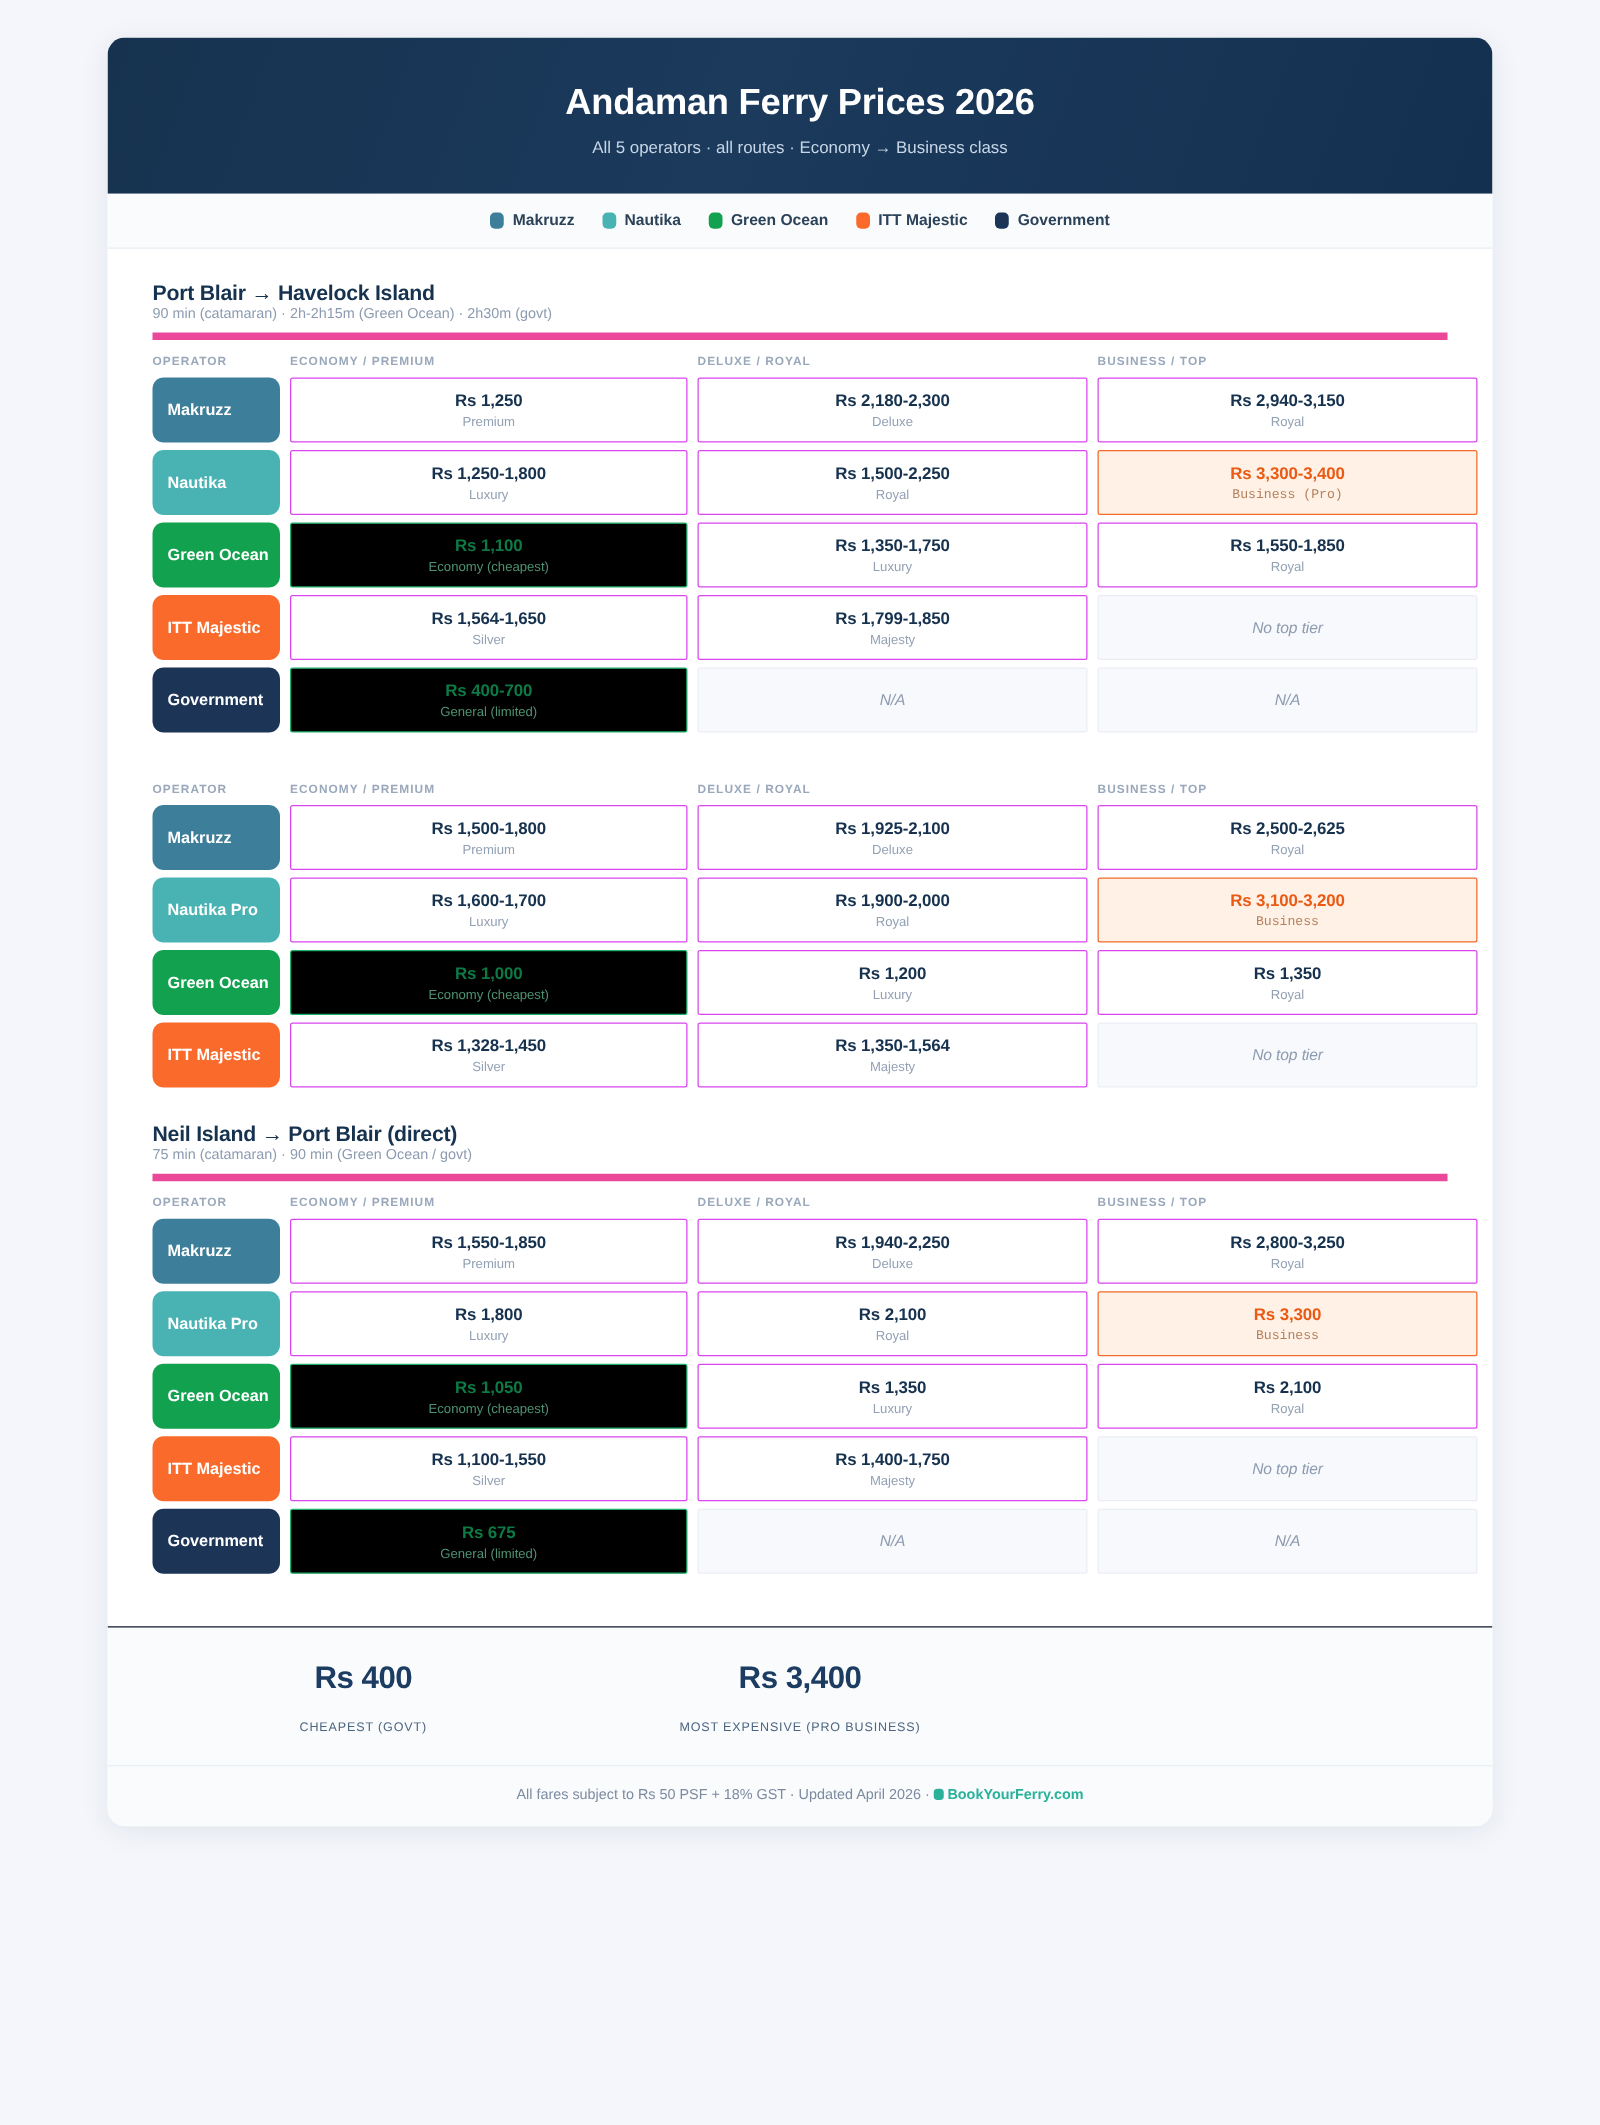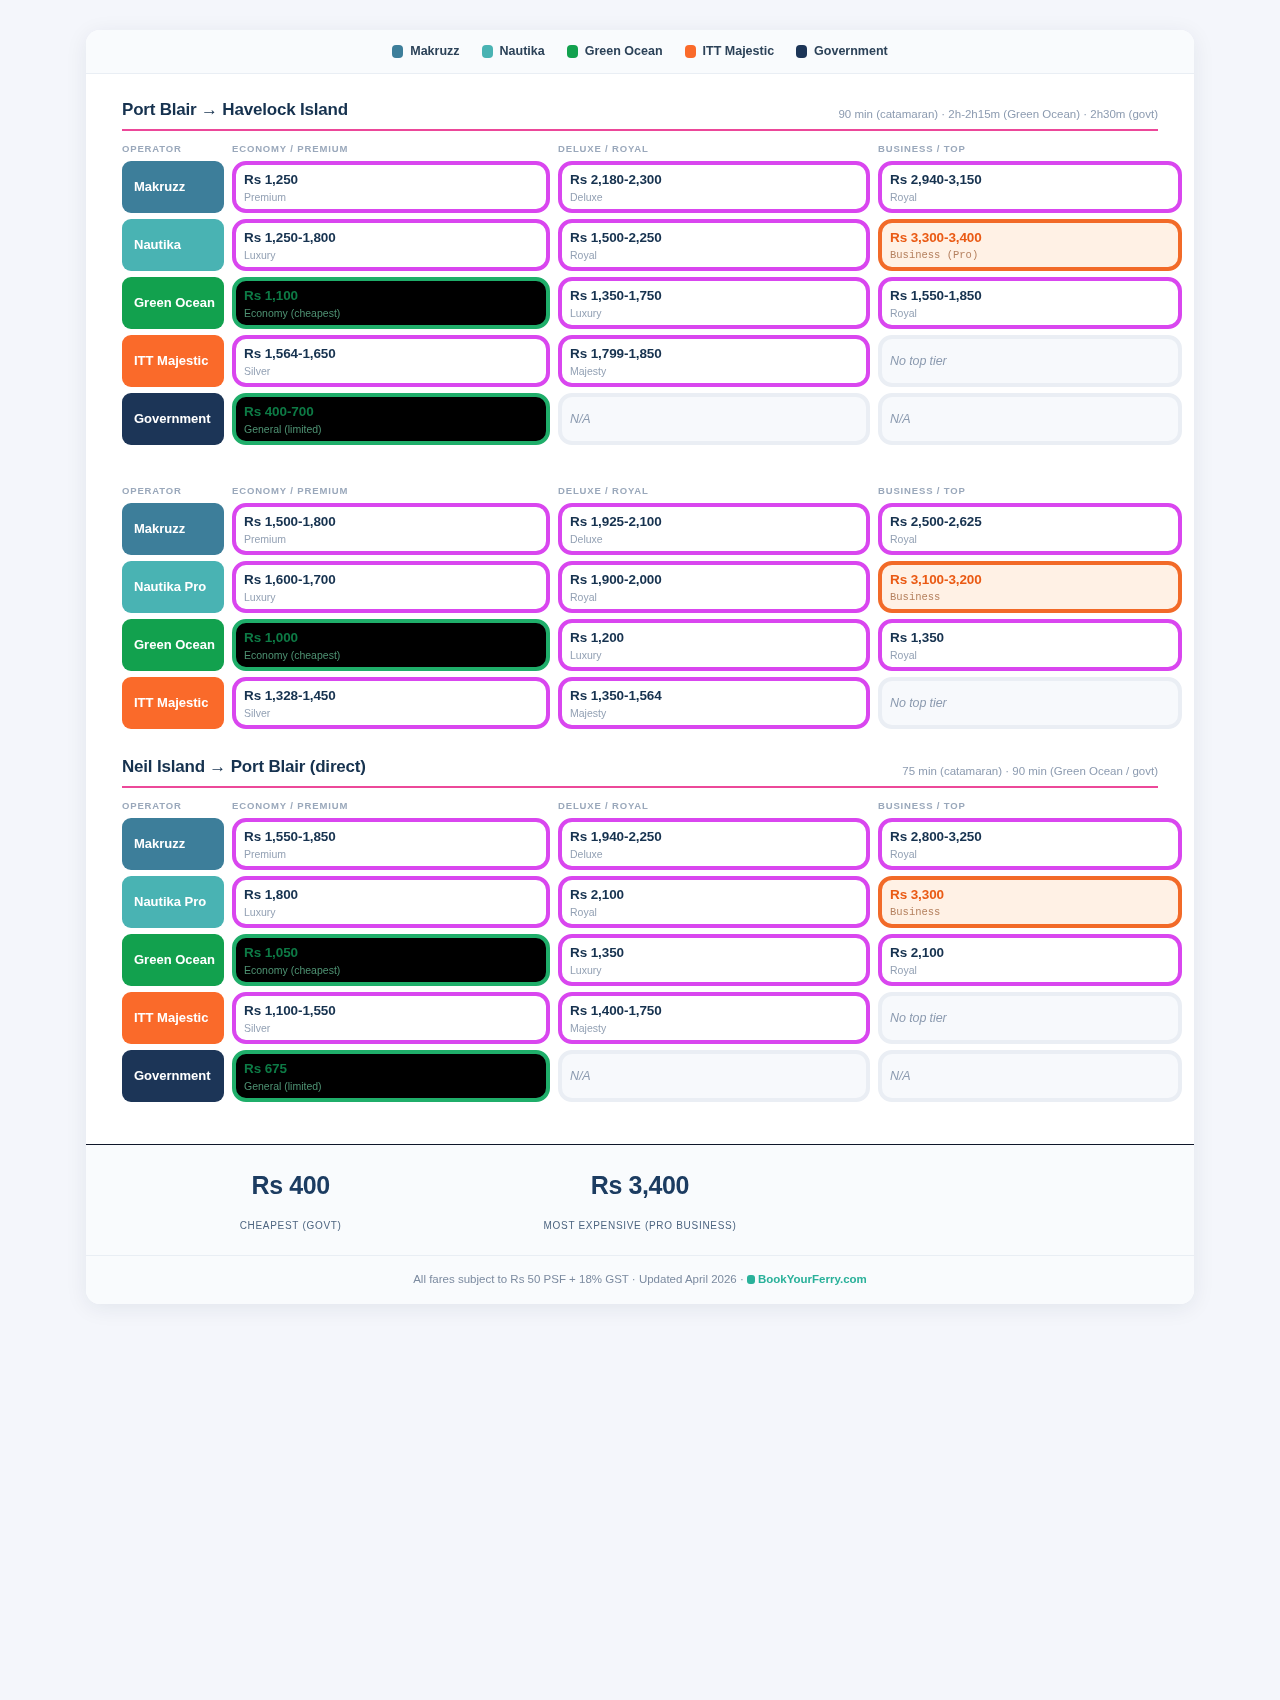--- a/index.html
+++ b/index.html
@@ -53,24 +53,25 @@
     width: 11px; height: 13px; border-radius: 4px; display: inline-block;
   }
   .legend-label { font-size: 12.5px; color: #2c4258; font-weight: bold; }
 
   
   .body { padding: 26px 36px 14px; }
 
   .route { margin-bottom: 28px; }
   .route-head {
     display: flex;
-    align-items: flex-end;
+    align-items: flex-start;
     justify-content: space-between;
     padding-bottom: 9px;
-    border-bottom: 2px solid #ec4899;
+    border-bottom: 6px solid #ec4899;
+    flex-direction: column;
   }
   .route-title {
     font-size: 17px;
     font-weight: bold;
     color: #16324f;
     letter-spacing: -0.2px;
   }
   .route-dur {
     font-size: 11.5px;
     color: #8c9bb0;
@@ -102,27 +103,27 @@
     font-size: 13px;
     font-weight: bold;
     display: flex;
     align-items: center;
     padding-left: 12px;
     line-height: 1.18;
     min-height: 52px;
   }
 
   .cell {
-    border: 4px solid #d946ef;
-    border-radius: 14px;
+    border: 1px solid #d946ef;
+    border-radius: 2px;
     background: #ffffff;
     min-height: 52px;
     display: flex;
     flex-direction: column;
-    align-items: flex-start;
+    align-items: center;
     justify-content: center;
     padding: 6px 8px;
   }
   .cell .price {
     font-size: 13.5px;
     font-weight: bold;
     color: #16324f;
     letter-spacing: -0.1px;
   }
   .cell .tier {
@@ -196,20 +197,24 @@
     background: #2ab19a;
     margin-right: 3px;
     vertical-align: -1px;
   }
 </style>
 </head>
 <body>
 
 <div class="card">
 
+  <div class="hero">
+    <div class="hero-title">Andaman Ferry Prices 2026</div>
+    <div class="hero-sub">All 5 operators · all routes · Economy → Business class</div>
+  </div>
 
   <div class="legend" id="legend">
       <div class="legend-item">
         <span class="legend-dot" style="background:#3d7e9a"></span>
         <span class="legend-label">Makruzz</span>
       </div>
       <div class="legend-item">
         <span class="legend-dot" style="background:#49b3b3"></span>
         <span class="legend-label">Nautika</span>
       </div>

